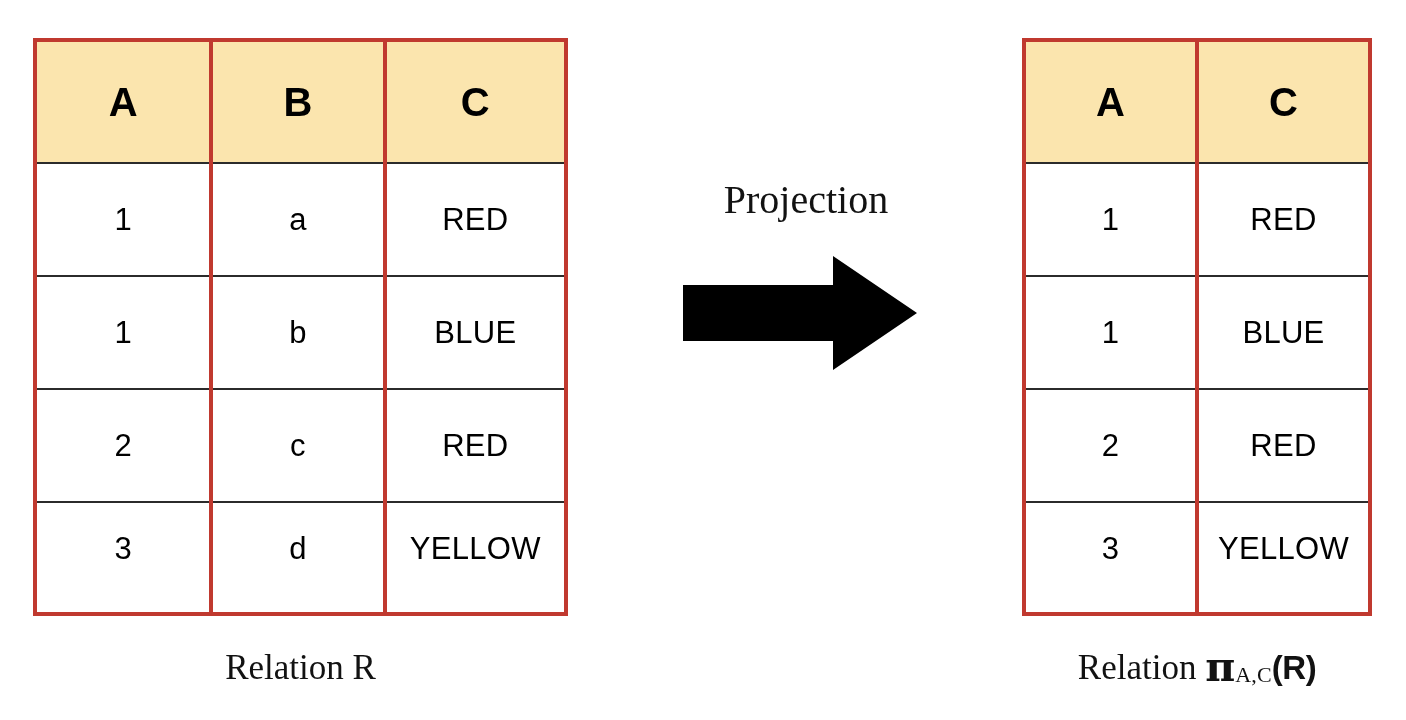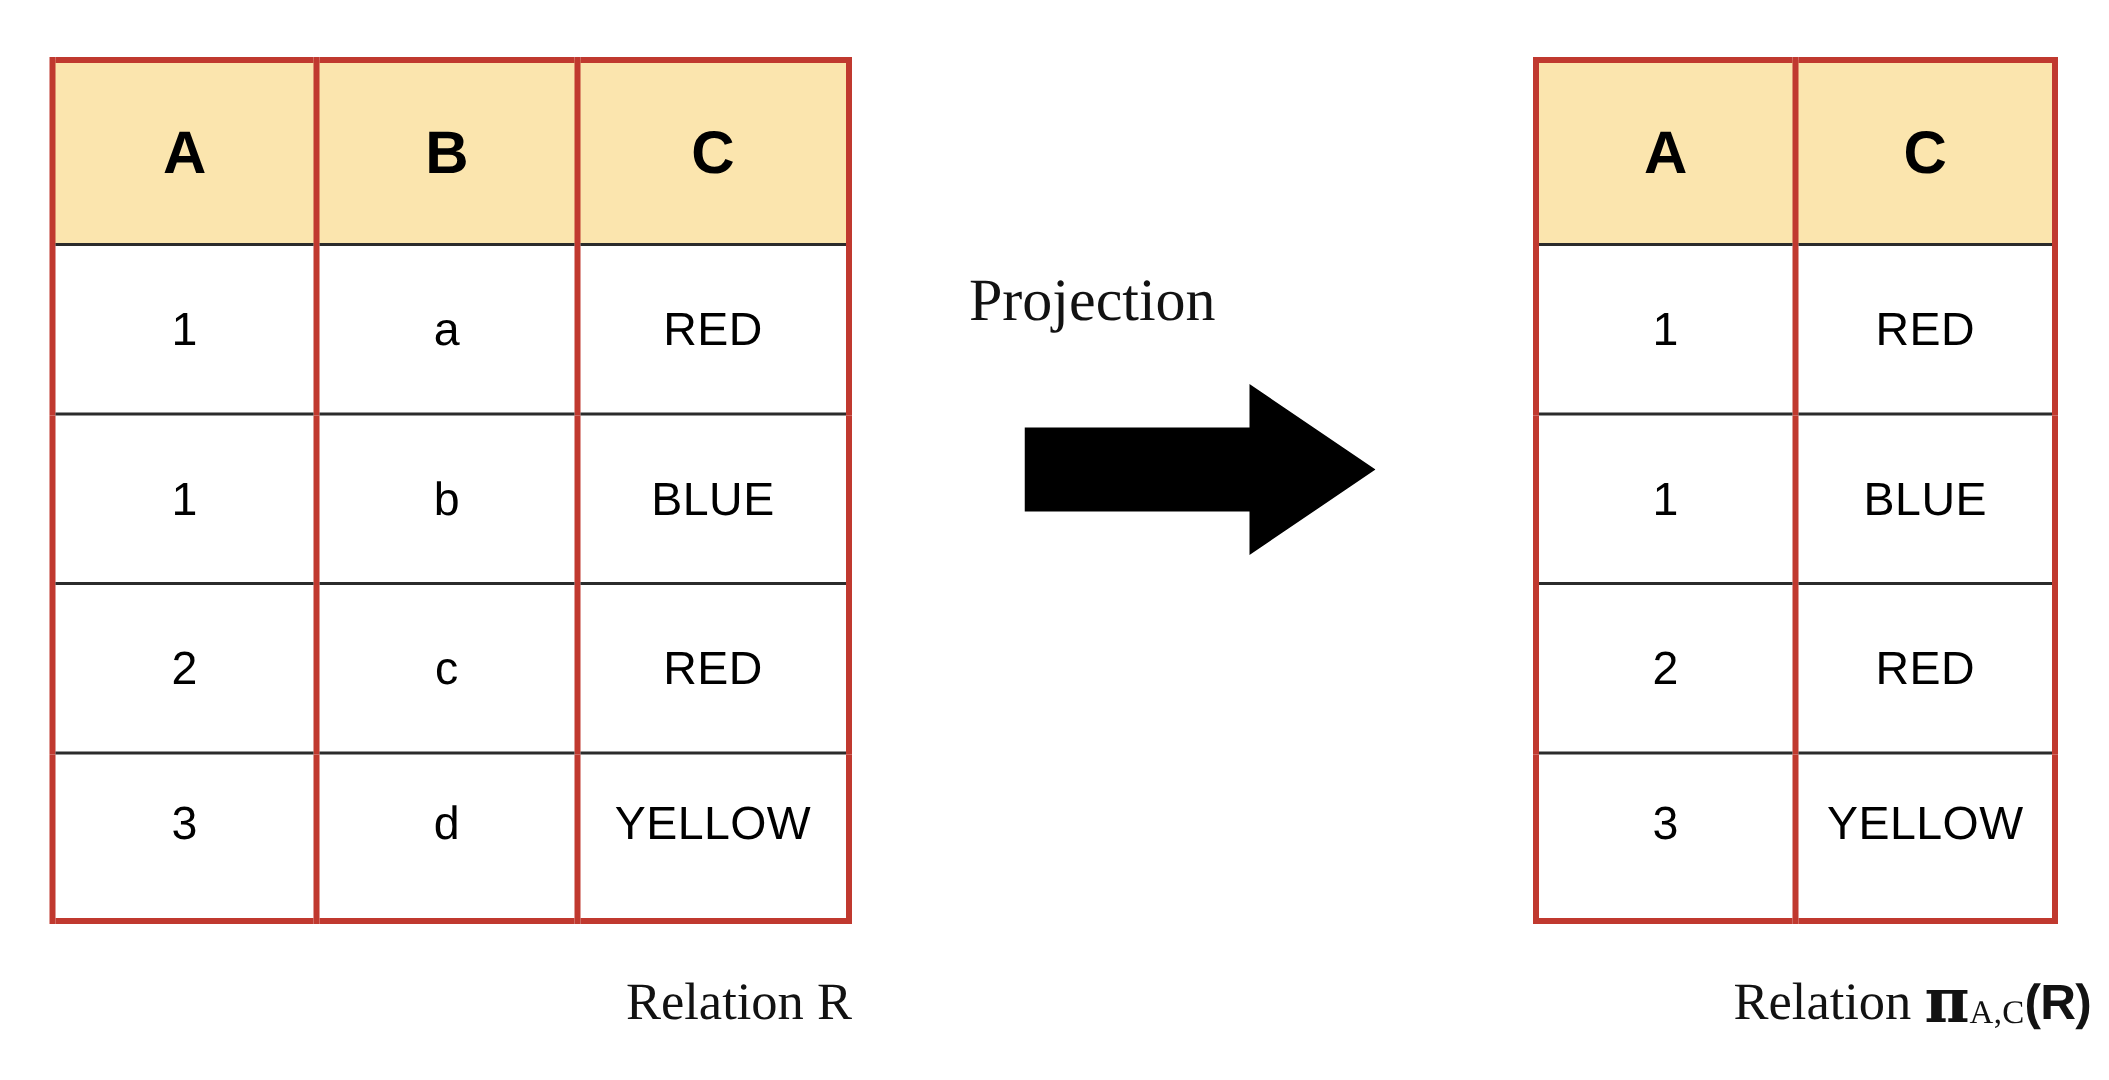--- a/index.html
+++ b/index.html
@@ -84,21 +84,21 @@
   #table-right tr.body-row td { height: 111px; }
   #table-right tr.body-row.last-row td { height: 109px; }
 
   
   .caption {
     position: absolute;
     font-family: "Liberation Serif", serif;
     font-size: 35px;
     color: #121212;
     white-space: nowrap;
-    text-align: right;
+    text-align: center;
   }
   #caption-left  { left: 33px;  top: 648px; width: 535px; }
   #caption-right { left: 1000px; top: 648px; width: 394px; }
 
   .pi-sym {
     font-family: "DejaVu Serif", serif;
     font-weight: bold;
     font-size: 41px;
     line-height: 0;
     position: relative;
@@ -118,20 +118,21 @@
     font-weight: 600;
     letter-spacing: -0.5px;
   }
 
   
   #projection-label {
     position: absolute;
     left: 646px;
     top: 176px;
     width: 320px;
+    text-align: center;
     font-family: "Liberation Serif", serif;
     font-size: 40px;
     color: #121212;
     white-space: nowrap;
   }
   #arrow-right-icon {
     position: absolute;
     left: 683px;
     top: 256px;
     width: 234px;

